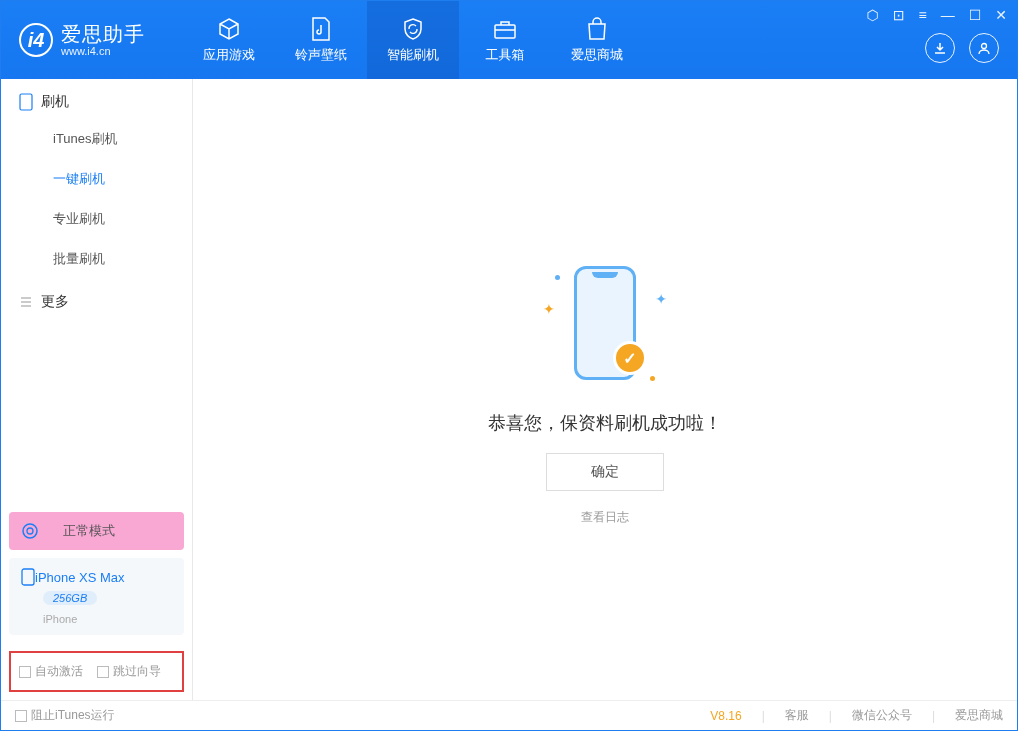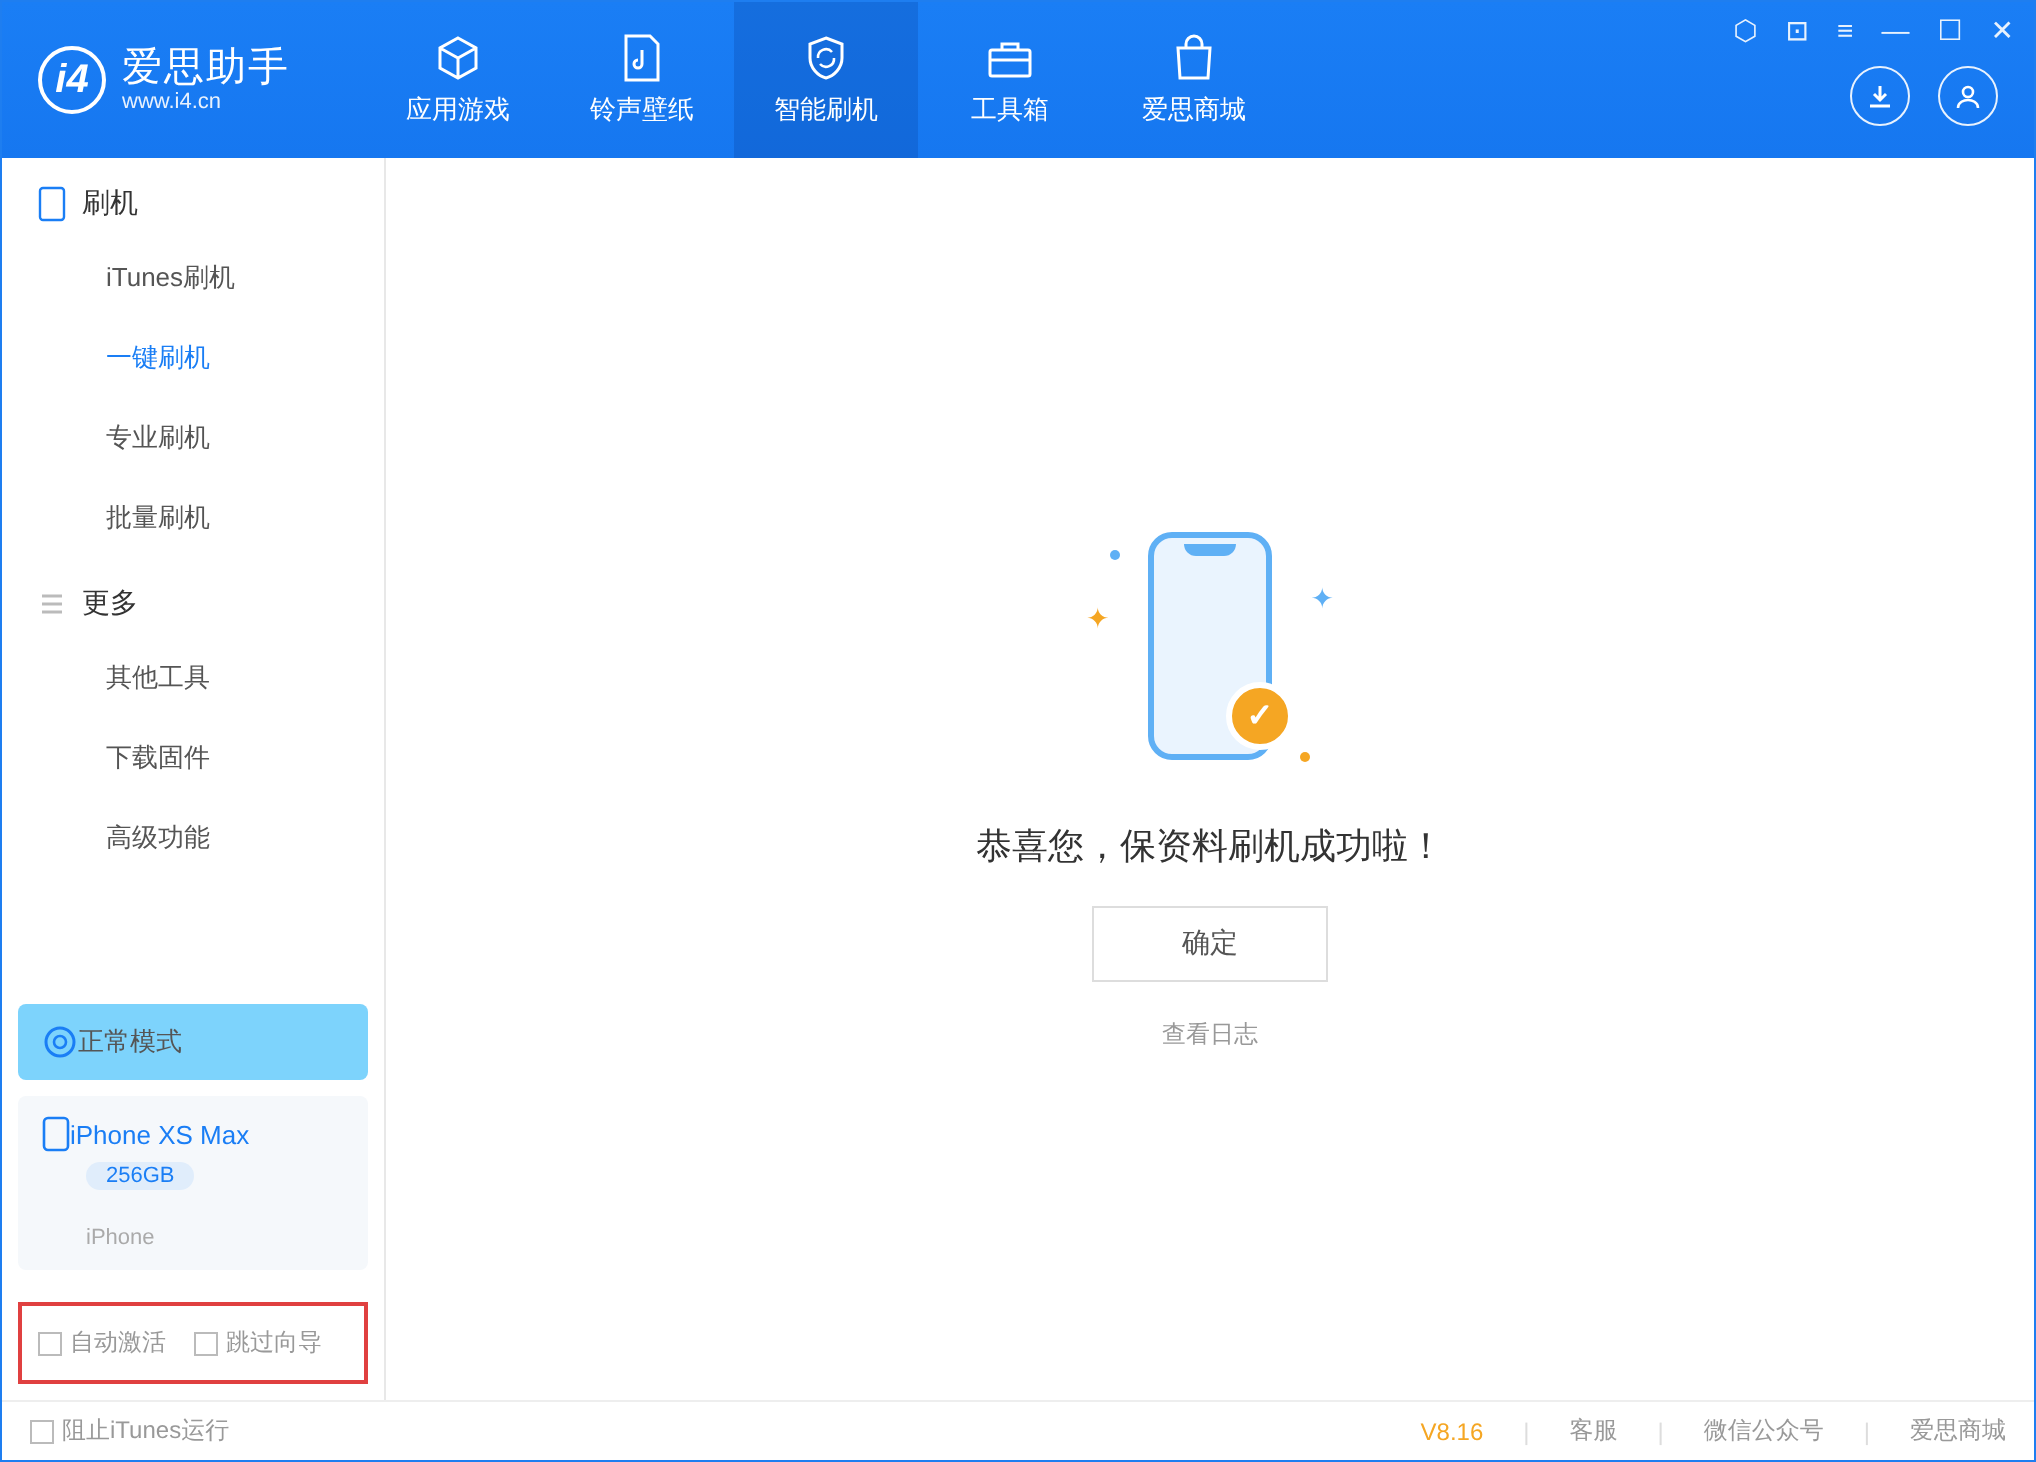--- a/index.html
+++ b/index.html
@@ -25,24 +25,24 @@
 
 
 .body { display: flex; height: calc(100% - 78px - 30px); }
 .sidebar { width: 192px; border-right: 1px solid #e8e8e8; background: #fff; display: flex; flex-direction: column; }
 .side-group-header { display: flex; align-items: center; gap: 8px; padding: 14px 18px 8px; font-size: 14px; color: #333; }
 .side-items { }
 .side-item { padding: 11px 0 11px 52px; font-size: 13px; color: #555; cursor: pointer; }
 .side-item.active { color: #1a7ef5; }
 
 .side-bottom { margin-top: auto; padding: 8px; }
-.status-card { background: #7dd3fc; border-radius: 4px; padding: 10px 12px; display: flex; align-items: center; gap: 0; margin-bottom: 8px; font-size: 13px; color: #555; }
+.status-card { background: #f9a8d4; border-radius: 4px; padding: 10px 12px; display: flex; align-items: center; gap: 24px; margin-bottom: 8px; font-size: 13px; color: #555; }
 .device-card { background: #f5f8fb; border-radius: 4px; padding: 10px 12px; font-size: 13px; }
 .device-name { color: #1a7ef5; font-weight: 500; display: flex; align-items: center; gap: 0; }
-.storage-badge { display: inline-block; background: #e0edfb; color: #1a7ef5; border-radius: 10px; padding: 1px 10px; font-size: 11px; margin: 5px 0 18px 22px; }
+.storage-badge { display: inline-block; background: #e0edfb; color: #1a7ef5; border-radius: 10px; padding: 1px 10px; font-size: 11px; margin: 5px 0 8px 22px; font-style: italic; }
 .device-type { color: #aaa; font-size: 11px; margin-left: 22px; }
 
 .checkbox-row { border: 2px solid #e04040; margin: 8px; padding: 10px 8px; display: flex; gap: 14px; font-size: 12px; color: #999; }
 .cb { display: flex; align-items: center; gap: 4px; cursor: pointer; }
 .cb-box { width: 12px; height: 12px; border: 1px solid #bbb; }
 
 
 .main { flex: 1; display: flex; flex-direction: column; align-items: center; justify-content: center; gap: 18px; }
 .phone-illus { position: relative; width: 160px; height: 140px; display: flex; align-items: center; justify-content: center; }
 .phone-body { width: 62px; height: 114px; border: 3px solid #5fb0f5; border-radius: 12px; background: #eaf4fe; position: relative; }
@@ -163,25 +163,20 @@
       <div class="side-item active">一键刷机</div>
       <div class="side-item">专业刷机</div>
       <div class="side-item">批量刷机</div>
     </div>
 
     <div class="side-group-header">
       <svg width="14" height="14" viewBox="0 0 14 14">
           <path d="M2 3 H12 M2 7 H12 M2 11 H12" stroke="#bbb" stroke-width="1.4"></path>
         </svg>
       <span>更多</span>
-    </div>
-    <div class="side-items">
-      <div class="side-item">其他工具</div>
-      <div class="side-item">下载固件</div>
-      <div class="side-item">高级功能</div>
     </div>
 
     <div class="side-bottom">
       <div class="status-card">
         <svg width="18" height="18" viewBox="0 0 18 18">
             <circle cx="9" cy="9" r="7" stroke="#1a7ef5" stroke-width="1.5" fill="none"></circle>
             <path d="M6 9 A3 3 0 0 1 12 9 M12 9 A3 3 0 0 1 6 9" stroke="#1a7ef5" stroke-width="1.3" fill="none"></path>
           </svg>
         <span>正常模式</span>
       </div>

